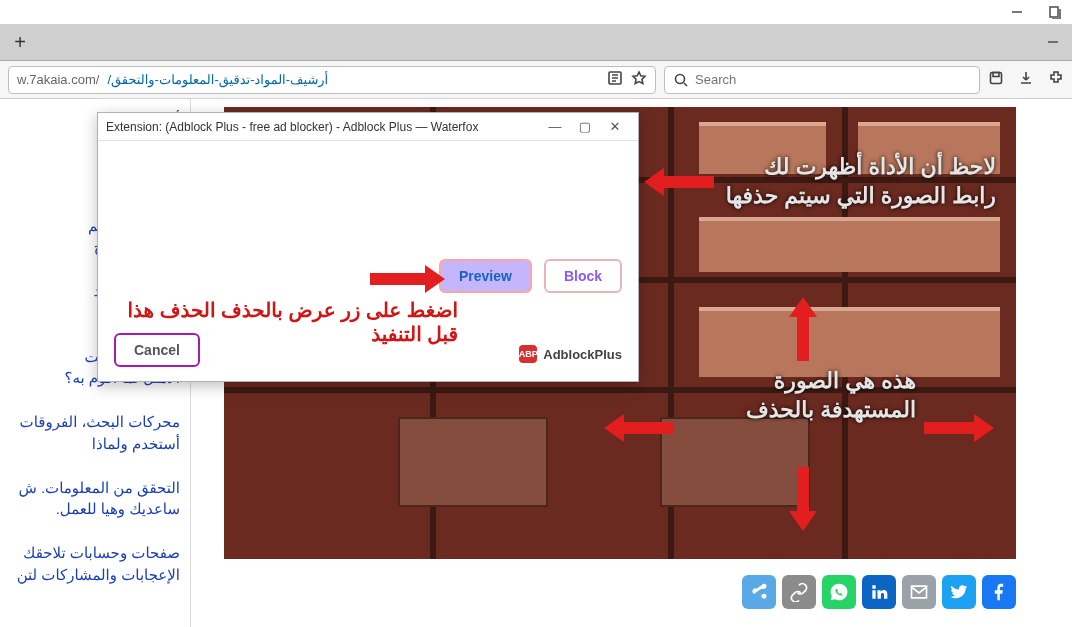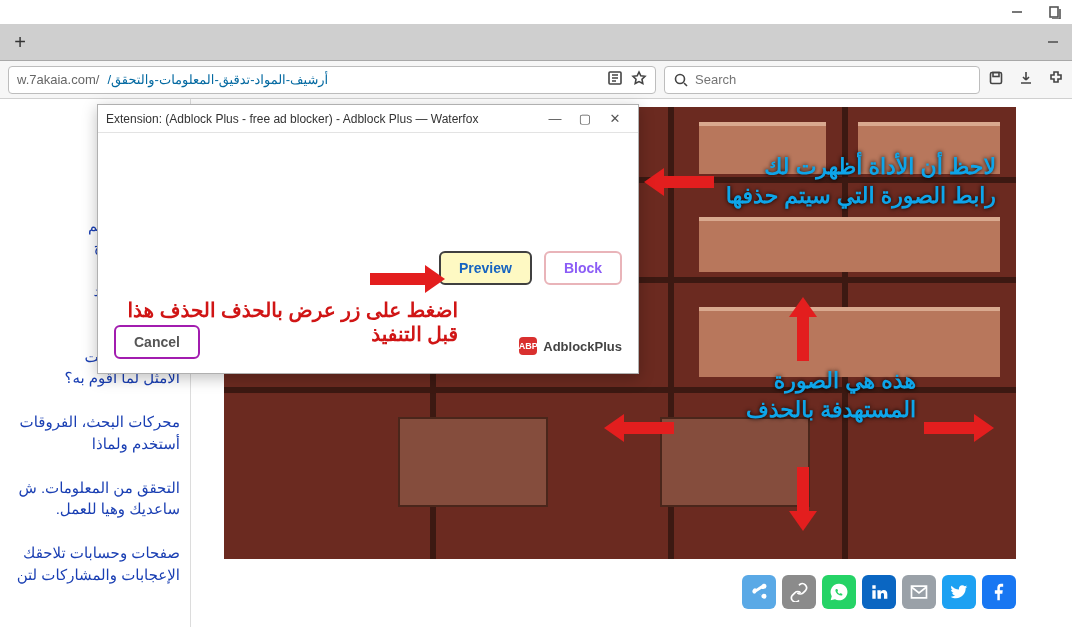--- a/index.html
+++ b/index.html
@@ -36,21 +36,21 @@
   .shelf { position:absolute; background:#3c1912; }
   .shelf.s1 { left:0; top:70px; width:100%; height:6px; }
   .shelf.s2 { left:0; top:170px; width:100%; height:6px; }
   .shelf.s3 { left:0; top:280px; width:100%; height:6px; }
   .shelf.col { top:0; bottom:0; width:6px; }
   .shelf.c1 { left:26%; } .shelf.c2 { left:56%; } .shelf.c3 { left:78%; }
   .papers { position:absolute; background:#b8775c; border-top:4px solid #d9a98f;}
   .drawer { position:absolute; background:#854d3d; border:2px solid #4a261b; }
 
   
-  .ann { position:absolute; color:#0ea5e9; font-weight:700; text-align:right; direction:rtl; font-size:22px; line-height:1.3; text-shadow:0 0 4px #000; font-family:"Segoe UI", Tahoma, "Arabic Typesetting", sans-serif;}
+  .ann { position:absolute; color:#e5e5e5; font-weight:700; text-align:right; direction:rtl; font-size:22px; line-height:1.3; text-shadow:0 0 4px #000; font-family:"Segoe UI", Tahoma, "Arabic Typesetting", sans-serif;}
   .ann.small { font-size:22px; }
 
   
   .arrow { position:absolute; }
   .arrow-h { height:22px; }
   .arrow-h .shaft { position:absolute; top:5px; height:12px; background:#e31e1e; }
   .arrow-h .head { position:absolute; width:0; height:0; border-top:14px solid transparent; border-bottom:14px solid transparent; top:-3px;}
   .arrow-left .head  { border-right:20px solid #e31e1e; left:0; }
   .arrow-left .shaft { left:18px; right:0;}
   .arrow-right .head { border-left:20px solid #e31e1e; right:0;}
@@ -62,32 +62,32 @@
   .arrow-up .shaft  { top:18px; bottom:0;}
   .arrow-down .head { border-top:20px solid #e31e1e; bottom:0;}
   .arrow-down .shaft{ bottom:18px; top:0;}
 
   
   .shares { position:absolute; left:224px; right:56px; top:476px; height:40px; display:flex; justify-content:flex-end; gap:6px;}
   .sh { width:34px; height:34px; border-radius:6px; display:flex; align-items:center; justify-content:center; color:#fff; font-weight:bold; font-size:17px;}
   .sh svg { width:20px; height:20px; fill:#fff; }
 
   
-  .dialog { position:absolute; left:97px; top:104px; width:542px; height:270px; background:#fff; border:1px solid #b0b0b0; box-shadow:0 4px 14px rgba(0,0,0,.25); }
+  .dialog { position:absolute; left:97px; top:112px; width:542px; height:270px; background:#fff; border:1px solid #b0b0b0; box-shadow:0 4px 14px rgba(0,0,0,.25); }
   .dlg-title { height:28px; background:#fff; border-bottom:1px solid #e3e3e3; display:flex; align-items:center; padding:0 8px; font-size:12px; color:#333;}
   .dlg-title .spacer { flex:1; }
   .dlg-title .wbtn { width:30px; text-align:center; color:#555; font-size:13px; }
   .dlg-body { padding:16px; }
   .url-field { border:2px solid #d5dbe7; border-radius:6px; padding:8px 10px; font-size:14px; color:#3a3a3a; height:74px; line-height:1.4; word-break:break-all; }
   .sel-row { display:flex; align-items:center; gap:8px; margin-top:16px; font-size:14px;}
   .nbadge { width:20px; height:20px; border-radius:50%; background:#ee8b1f; color:#fff; display:flex; align-items:center; justify-content:center; font-size:12px; font-weight:bold;}
   .unselect { color:#1664c0; font-weight:600; }
   .dot { color:#888; }
   .btn { display:inline-flex; align-items:center; justify-content:center; height:34px; padding:0 18px; border-radius:6px; font-weight:600; font-size:14px;}
-  .btn.preview { border:2px solid #404040; color:#1664c0; background:#fef9c3;}
+  .btn.preview { border:2px solid #fca5a5; color:#1664c0; background:#c4b5fd;}
   .btn.block   { border:2px solid #e9b4b9; color:#8b5cf6; background:#fff;}
   .btn.cancel  { border:2px solid #a21caf; color:#555; background:#fff;}
   .act-row { position:absolute; right:16px; top:146px; display:flex; gap:12px;}
   .cancel-row { position:absolute; left:16px; bottom:14px; }
   .abp { position:absolute; right:16px; bottom:18px; display:flex; align-items:center; gap:6px; font-size:13px; font-weight:600; color:#444;}
   .abp-badge { width:18px; height:18px; background:#d9302f; border-radius:4px; color:#fff; font-size:9px; display:flex; align-items:center; justify-content:center; font-weight:bold;}
 
   .caption-red { position:absolute; color:#d01515; font-weight:800; font-size:20px; direction:rtl; text-align:right; }
 
   .left-rule { position:absolute; left:190px; top:0; bottom:0; width:1px; background:#dcdcdc; }

